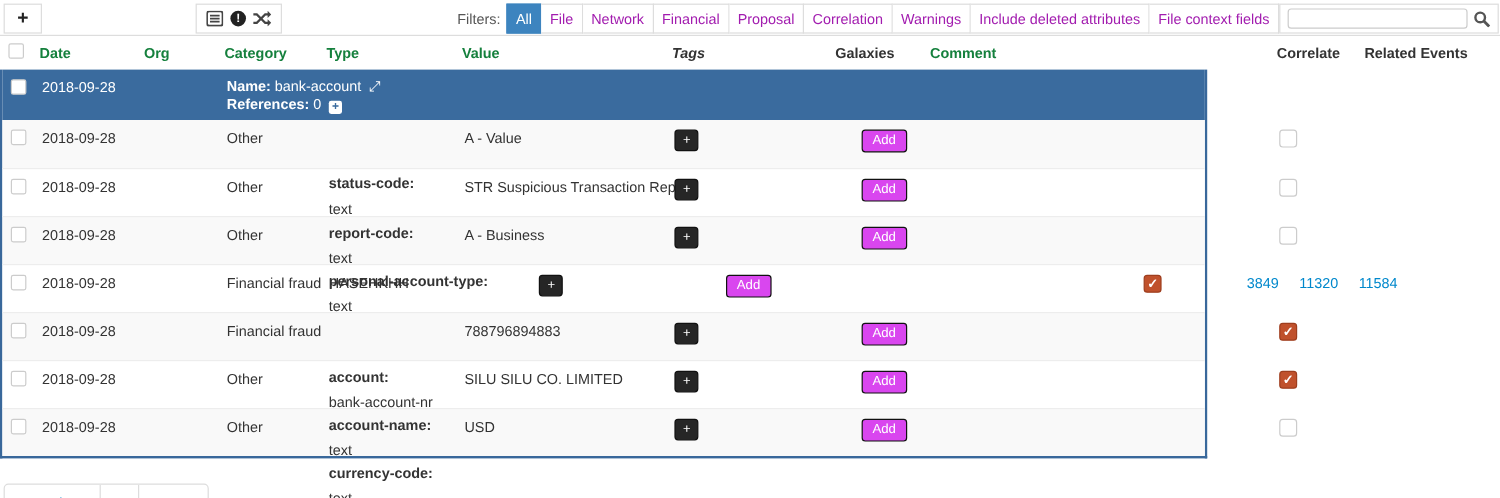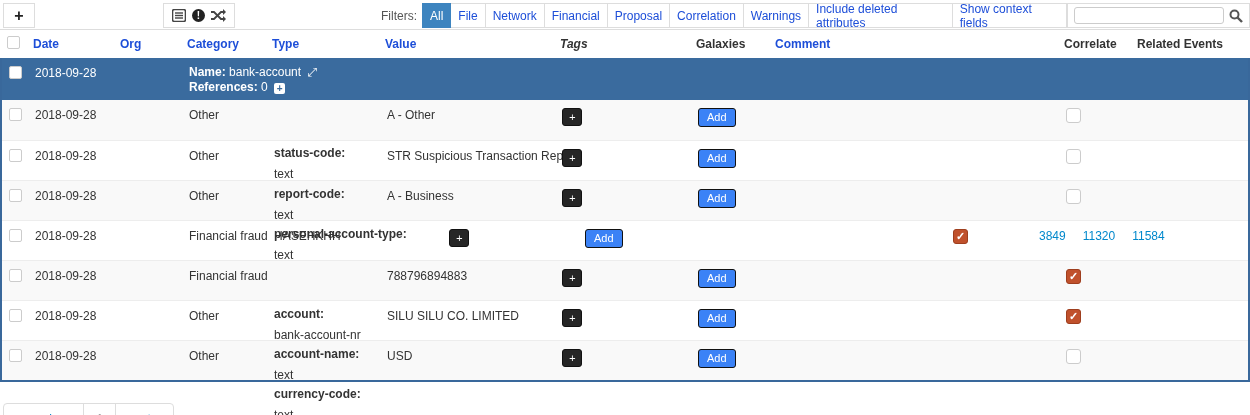--- a/index.html
+++ b/index.html
@@ -23,21 +23,21 @@
   .add-box { left:3px; width:32px; font-size:16px; font-weight:bold; color:#222; }
   .icon-box { left:163px; padding:0 8px; gap:6px; }
   .excl-circle {
     display:inline-block; width:13px; height:13px; border-radius:50%;
     background:#222; color:#fff; font-weight:bold; font-size:10px;
     text-align:center; line-height:13px;
   }
   .filters-bar { position:absolute; left:333px; top:3px; height:26px; display:flex; align-items:stretch;margin-left:48px; }
   .filters-label { color:#555; display:flex; align-items:center; margin-right:5px; }
   .ftab {
-    border:1px solid #ddd; border-left:none; background:#fff; color:#1d4ed8;
+    border:1px solid #ddd; border-left:none; background:#fff; color:#a21caf;
     display:flex; align-items:center; padding:0 7px; cursor:pointer; height:25px;
   }
   .ftab:first-of-type { border-left:1px solid #ddd;text-align:center; }
   .ftab.active { background:#3d84bf; border-color:#3d84bf; color:#fff; }
   .search-cell {
     border:1px solid #ddd; border-left:1px solid #ddd; height:25px;
     display:flex; align-items:center; padding:0 6px; gap:5px; background:#fff;
   }
   .search-input {
     width:150px; height:17px; border:1px solid #ccc; border-radius:3px;
@@ -52,24 +52,24 @@
   .col-org { width:67px; }
   .col-category { width:85px; }
   .col-type { width:113px; white-space:nowrap; }
   .col-value { width:175px; white-space:nowrap; }
   .col-tags { width:136px;font-style:italic; }
   .col-galaxies { width:79px; }
   .col-comment { width:282px; }
   .col-correlate { width:80px; padding-left:12px; }
   .col-related { width:118px; }
   .hdr-cell { font-weight:bold; color:#333; }
-  .hdr-cell.link { color:#1d4ed8; cursor:pointer; }
+  .hdr-cell.link { color:#15803d; cursor:pointer; }
 
   .table-body {
-    position:absolute; top:58px; left:0; width:1250px;
+    position:absolute; top:58px; left:0; width:1006px;
     border:2px solid #39689b; border-top:none;
   }
   .obj-row { display:flex; height:42px; background:#3a6b9e; color:#fff; align-items:flex-start; padding-top:7px; }
   .obj-row .col-cb, .obj-row .col-date { padding-top:1px; }
   .obj-meta { line-height:15px; }
   .obj-meta b { font-weight:bold; }
   .expand-icon { color:#fff; font-size:12px; cursor:pointer; margin-left:3px; }
   .plus-square {
     display:inline-block; width:11px; height:11px; background:#fff; border-radius:2px;
     color:#3a6b9e; font-weight:bold; font-size:10px; line-height:11px; text-align:center;
@@ -80,22 +80,22 @@
   .attr-row:nth-child(odd) { background:#f9f9f9; }
   .attr-row:first-child { border-top:none; }
   .type-name { font-weight:bold; white-space:nowrap;margin-top:38px; }
   .type-sub { margin-top:7px; }
 
   .tag-plus-btn {
     display:inline-block; background:#262626; color:#fff; border:1px solid #111;
     border-radius:3px; font-size:11px; line-height:12px; padding:2px 6px; cursor:pointer;
   }
   .galaxy-add-btn {
-    display:inline-block; background:#3b82f6; color:#fff; border:1px solid #111;
-    border-radius:3px; font-size:11px; line-height:13px; padding:2px 8px; cursor:pointer;
+    display:inline-block; background:#d946ef; color:#fff; border:1px solid #111;
+    border-radius:3px; font-size:11px; line-height:13px; padding:2px 8px; cursor:pointer;margin-left:20px;
   }
 
   .cor-cb {
     display:inline-block; width:15px; height:15px; border:1px solid #ccc;
     border-radius:3px; background:#fff; cursor:pointer; position:relative;
   }
   .cor-cb.checked { background:#c0512c; border-color:#9e3e1e; }
   .cor-cb.checked::after {
     content:"\2713"; color:#fff; font-size:11px; font-weight:bold;
     position:absolute; left:2px; top:0px;
@@ -135,21 +135,21 @@
       <svg width="15" height="13" viewBox="0 0 15 13">
           <path d="M0 3 h3 l7 7 h3" fill="none" stroke="#444" stroke-width="1.8"></path>
           <path d="M0 10 h3 l7 -7 h3" fill="none" stroke="#444" stroke-width="1.8"></path>
           <path d="M12 0 l3 3 l-3 3 z" fill="#444"></path>
           <path d="M12 7 l3 3 l-3 3 z" fill="#444"></path>
         </svg>
     </span>
   </div>
   <div class="filters-bar">
     <span class="filters-label">Filters:</span>
-    <span id="filter-tabs" style="display: contents;"><span class="ftab active">All</span><span class="ftab">File</span><span class="ftab">Network</span><span class="ftab">Financial</span><span class="ftab">Proposal</span><span class="ftab">Correlation</span><span class="ftab">Warnings</span><span class="ftab">Include deleted attributes</span><span class="ftab">Show context fields</span></span>
+    <span id="filter-tabs" style="display: contents;"><span class="ftab active">All</span><span class="ftab">File</span><span class="ftab">Network</span><span class="ftab">Financial</span><span class="ftab">Proposal</span><span class="ftab">Correlation</span><span class="ftab">Warnings</span><span class="ftab">Include deleted attributes</span><span class="ftab">File context fields</span></span>
     <span class="search-cell">
       <input class="search-input" type="text" placeholder="" style="">
       <span class="mag-icon">
         <svg width="14" height="14" viewBox="0 0 14 14">
             <circle cx="5.5" cy="5.5" r="4" fill="none" stroke="#555" stroke-width="2"></circle>
             <line x1="8.5" y1="8.5" x2="13" y2="13" stroke="#555" stroke-width="2.4"></line>
           </svg>
       </span>
     </span>
   </div>
@@ -183,21 +183,21 @@
   <div id="rows-container">
   <div class="attr-row">
     <span class="cell col-cb"><span class="sel-cb"></span></span>
     <span class="cell col-date">2018-09-28</span>
     <span class="cell col-org"></span>
     <span class="cell col-category">Other</span>
     <span class="cell col-type">
       <div class="type-name">status-code:</div>
       <div class="type-sub">text</div>
     </span>
-    <span class="cell col-value">A - Other</span>
+    <span class="cell col-value">A - Value</span>
     <span class="cell col-tags">
       <span class="tag-plus-btn">+</span>
     </span>
     <span class="cell col-galaxies">
       <span class="galaxy-add-btn">Add</span>
     </span>
     <span class="cell col-comment"></span>
     <span class="cell col-correlate">
       <span class="cor-cb"></span>
     </span>

